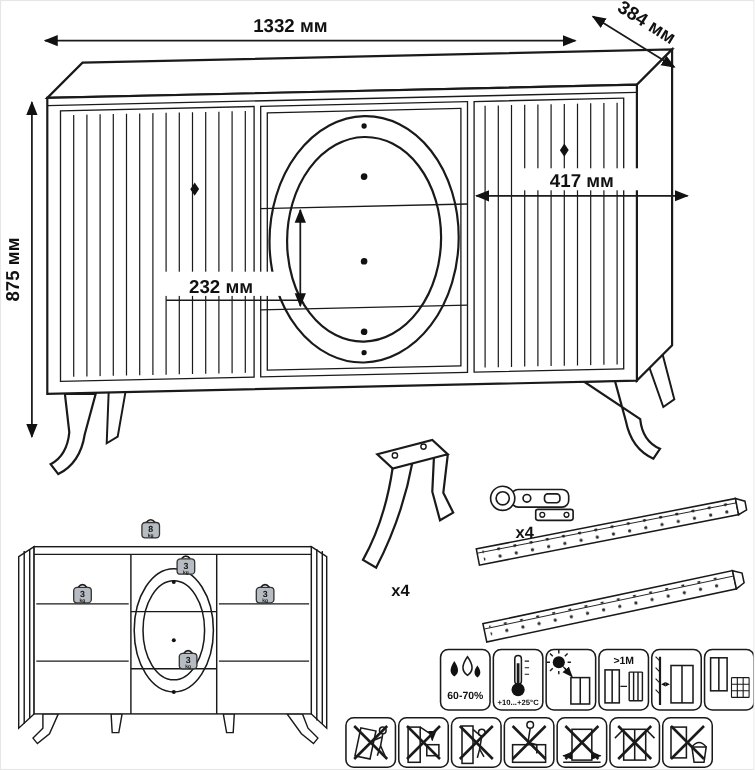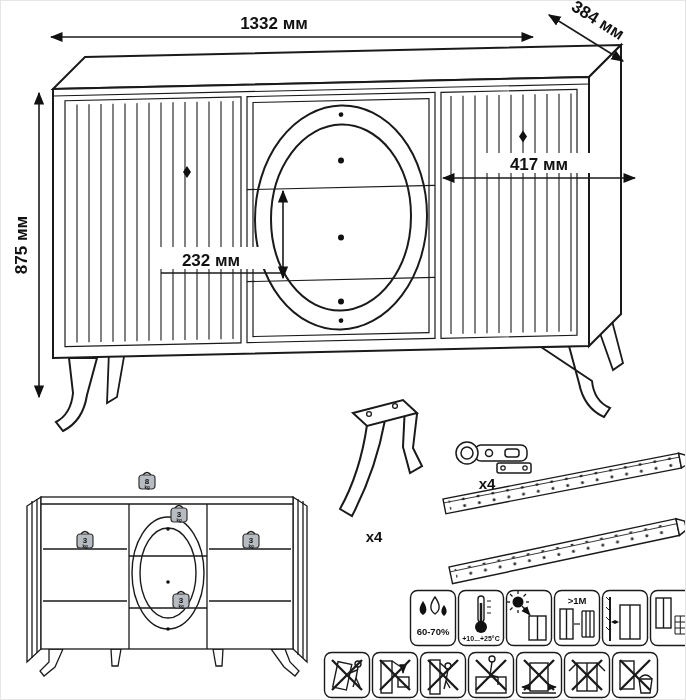--- a/index.html
+++ b/index.html
@@ -1,17 +1,17 @@
 <!DOCTYPE html>
 <html><head>
 <meta charset="utf-8">
 <style>
   html,body{margin:0;padding:0;background:#ffffff;}
   .canvas{position:relative;width:686px;height:700px;background:#fff;border:1px solid #e6e6e6;
-          box-sizing:border-box;overflow:hidden;font-family:"Liberation Sans",sans-serif;padding-left:10px;}
+          box-sizing:border-box;overflow:hidden;font-family:"Liberation Sans",sans-serif;}
   svg{display:block;}
   text{font-family:"Liberation Sans",sans-serif;fill:#111;}
   .dim{font-size:17px;font-weight:700;}
   .qty{font-size:15px;font-weight:700;}
   .care-big{font-size:9.5px;font-weight:700;}
   .care-sm{font-size:7px;font-weight:700;}
   .wnum{font-size:8px;font-weight:700;}
   .wkg{font-size:4.5px;font-weight:700;}
   .ln{stroke:#1a1a1a;fill:none;}
 </style>

